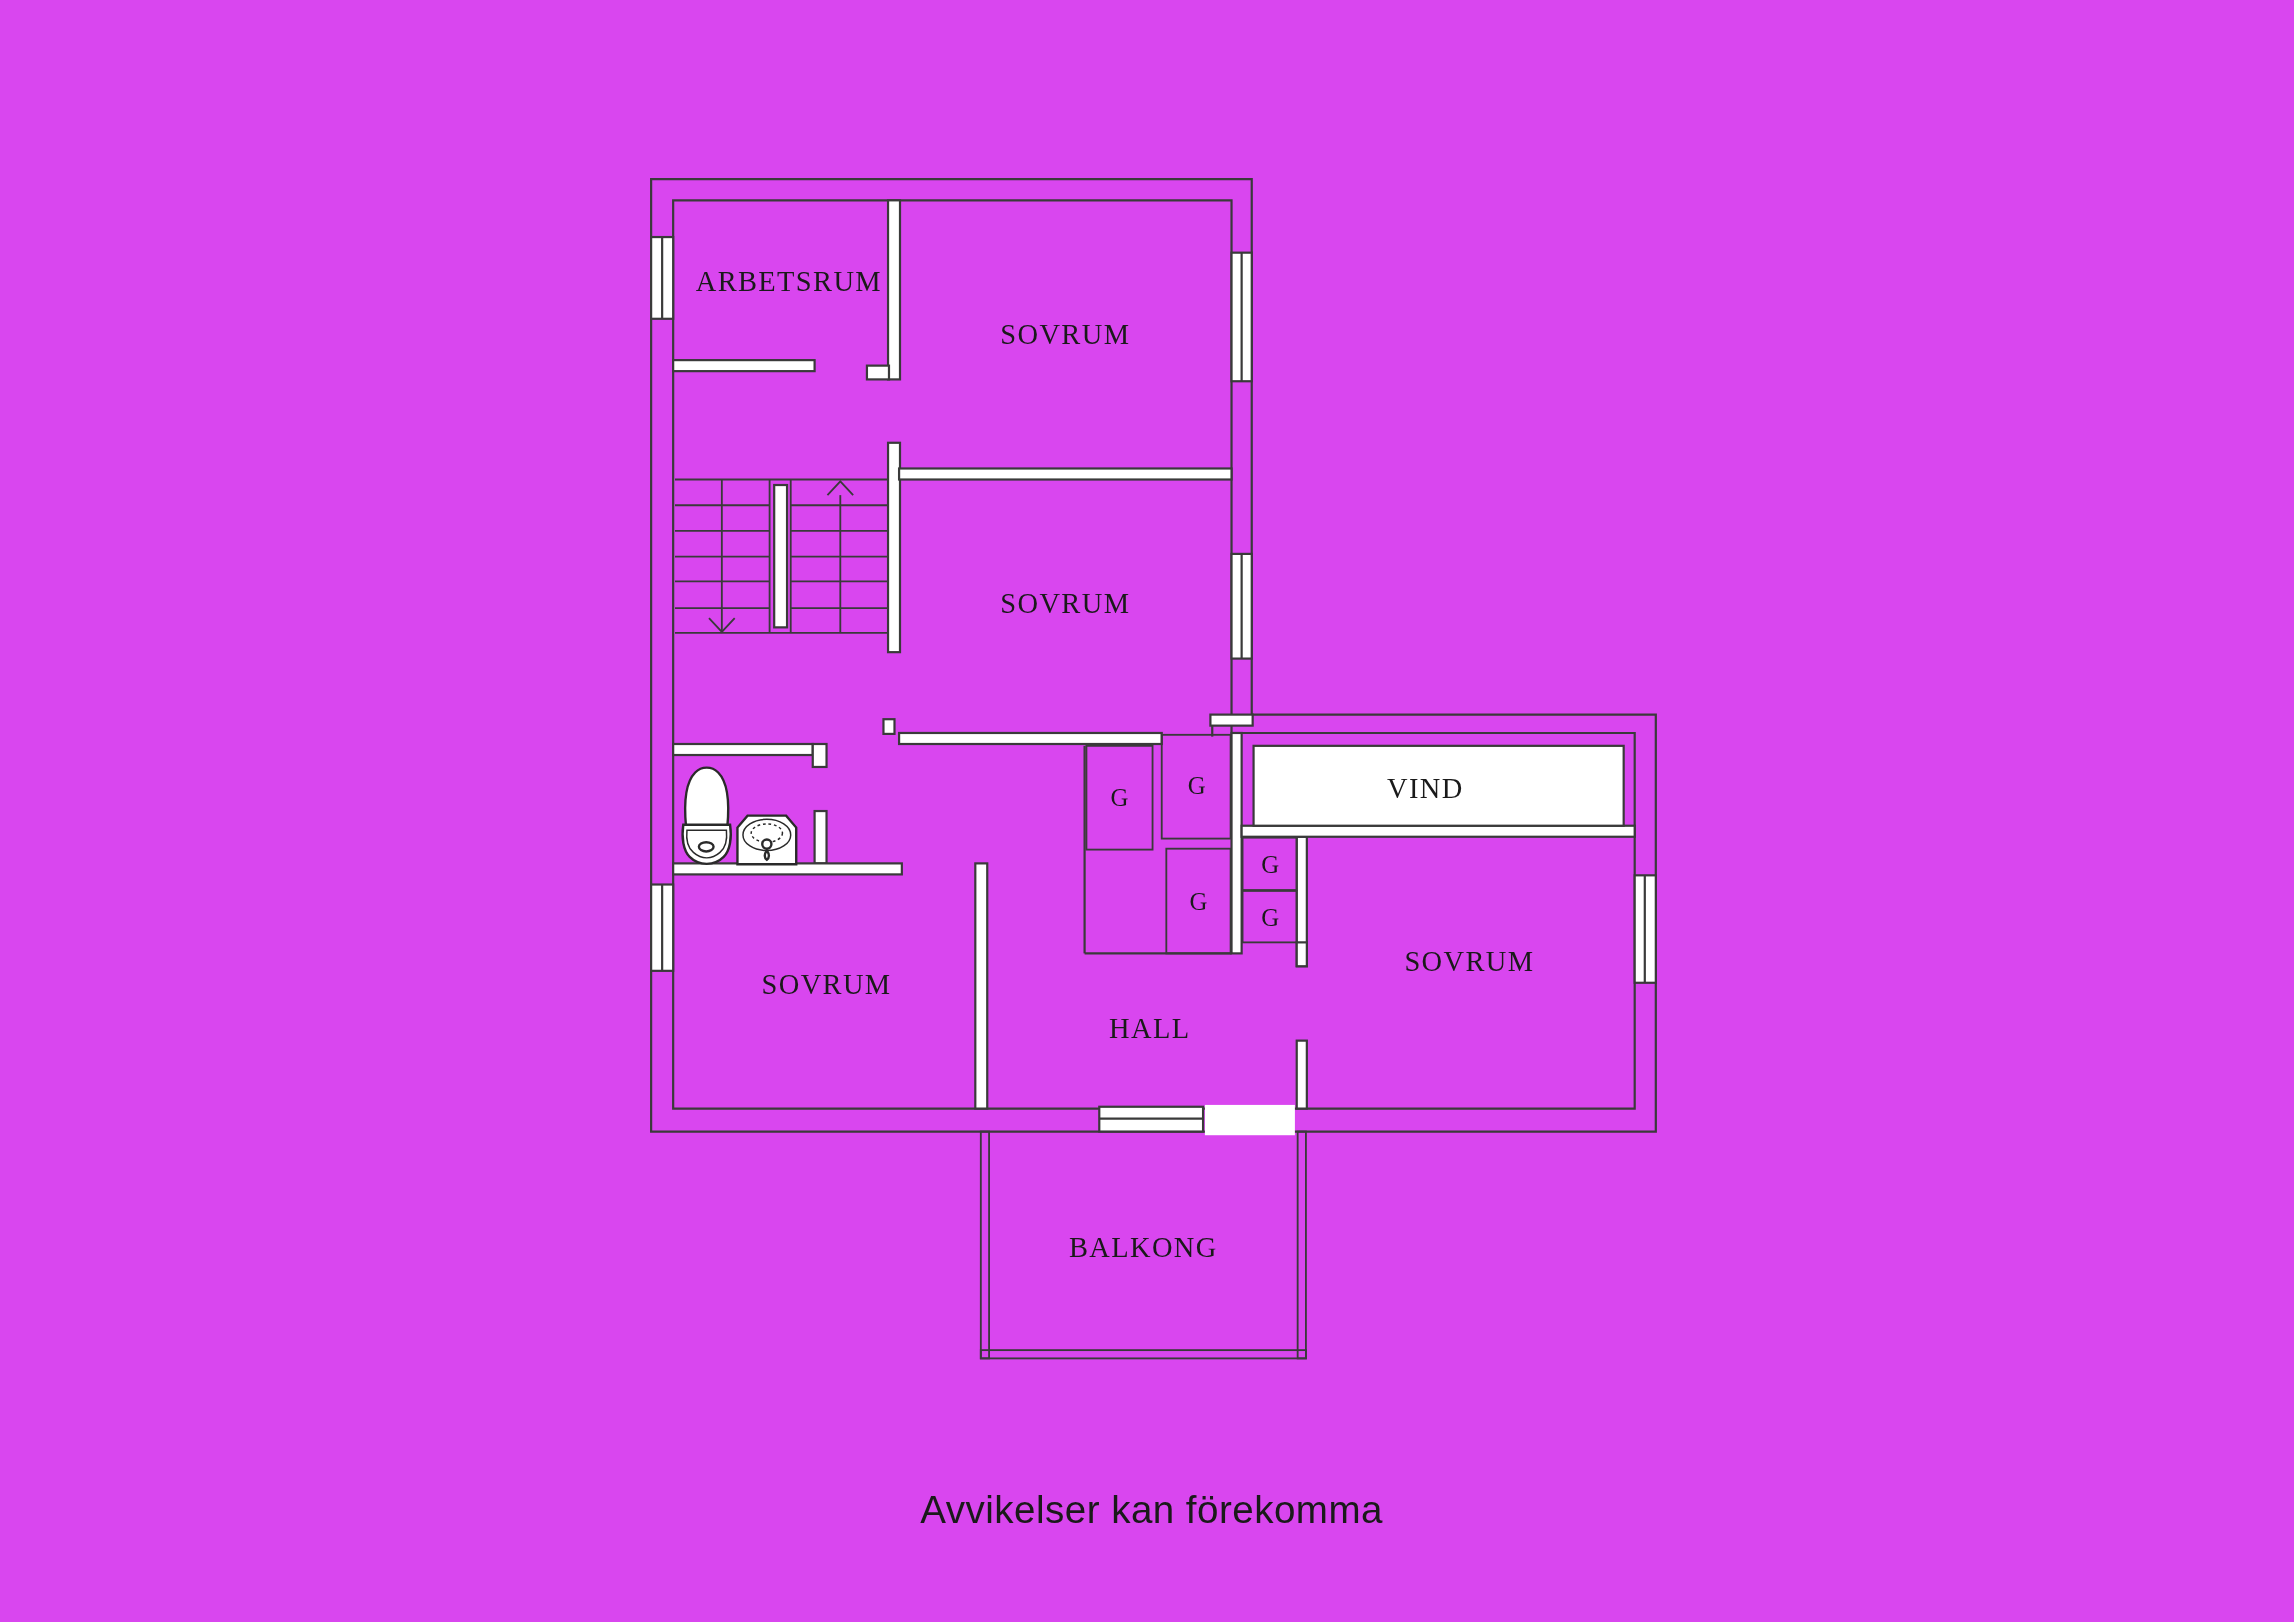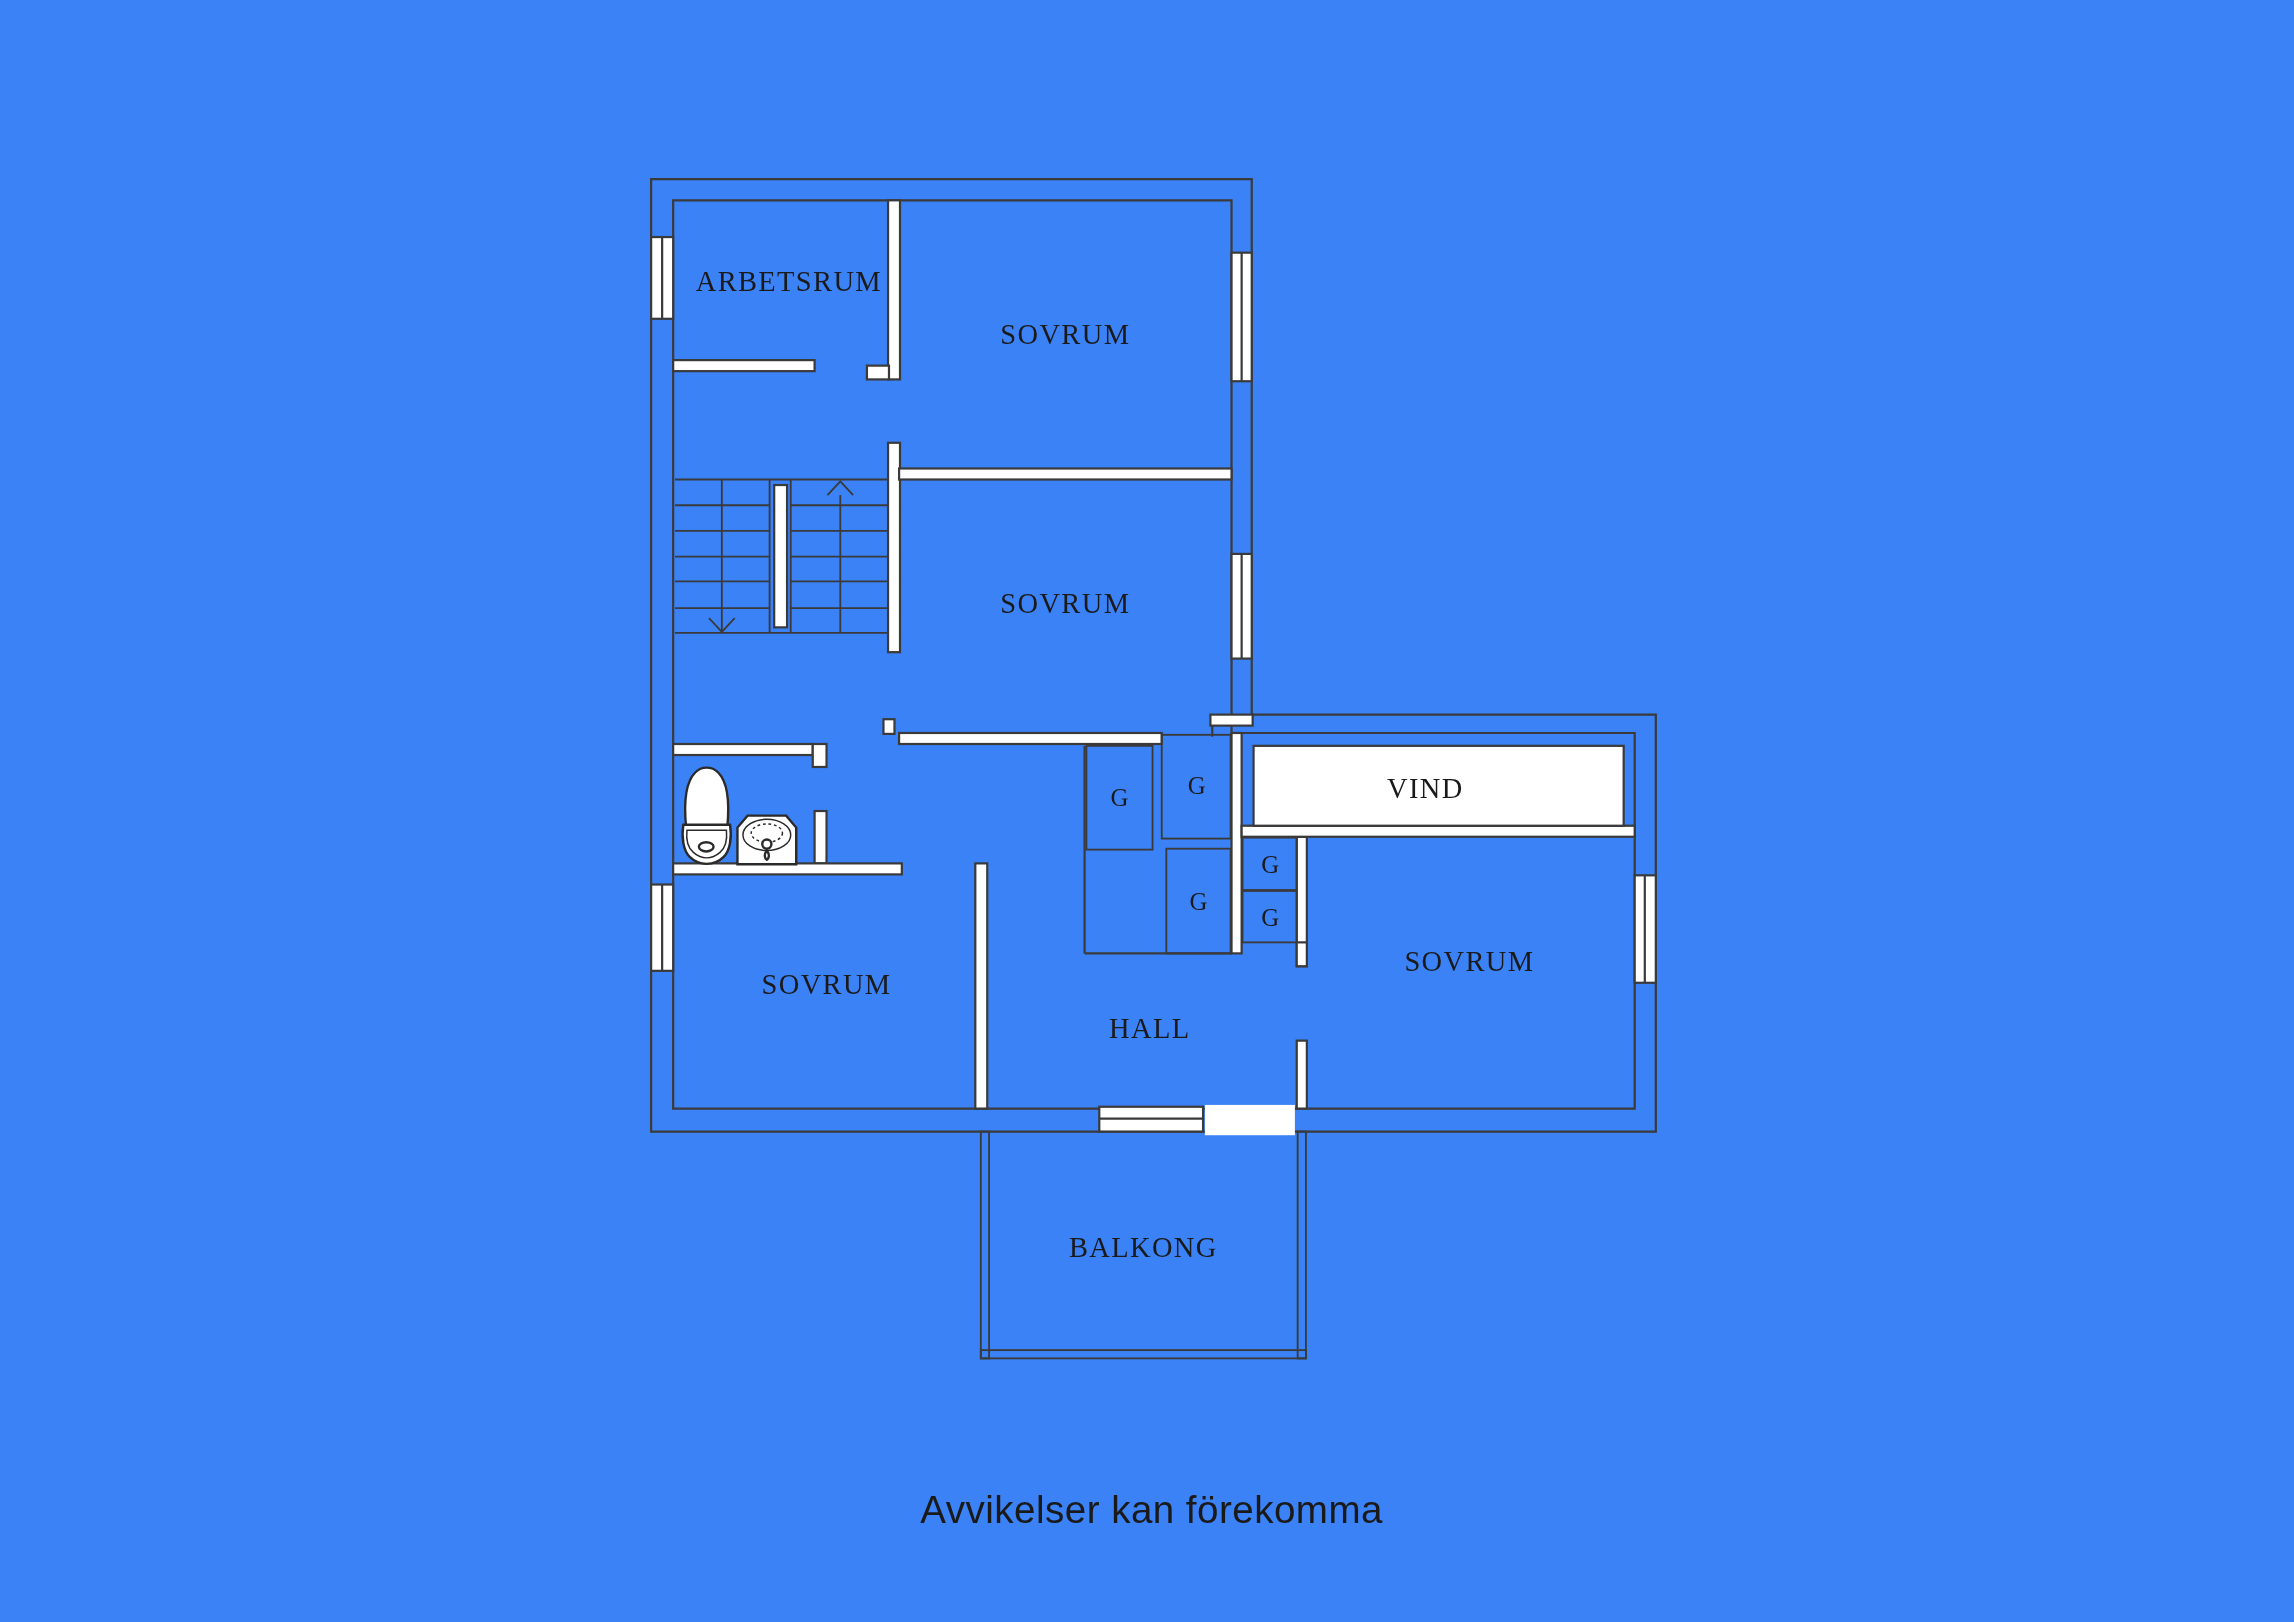--- a/index.html
+++ b/index.html
@@ -1,16 +1,16 @@
 <!DOCTYPE html>
 <html style="font-size:14.7px"><head>
 <meta charset="utf-8">
 <style>
   html,body{margin:0;padding:0;background:#ffffff;}
-  .canvas{position:relative;width:2295px;height:1623px;background:#3b82f6;overflow:hidden;}
+  .canvas{position:relative;width:2295px;height:1623px;background:#d946ef;overflow:hidden;}
   svg{display:block;}
   text{font-family:"Liberation Serif","DejaVu Serif",serif;fill:#1a1a1a;}
   text.room{font-size:31px;letter-spacing:1.5px;}
   text.closet{font-size:27px;}
   text.note{font-family:"Liberation Sans","DejaVu Sans",sans-serif;font-size:42px;letter-spacing:0.5px;}
   .ln{stroke:#3a3a3a;stroke-width:2.4;fill:none;}
   .wall{stroke:#3a3a3a;stroke-width:2.4;fill:#ffffff;}
   .thin{stroke:#3a3a3a;stroke-width:2;fill:none;}
   .fix{stroke:#2a2a2a;stroke-width:2.6;fill:#ffffff;}
   .fixthin{stroke:#2a2a2a;stroke-width:1.6;fill:none;}

